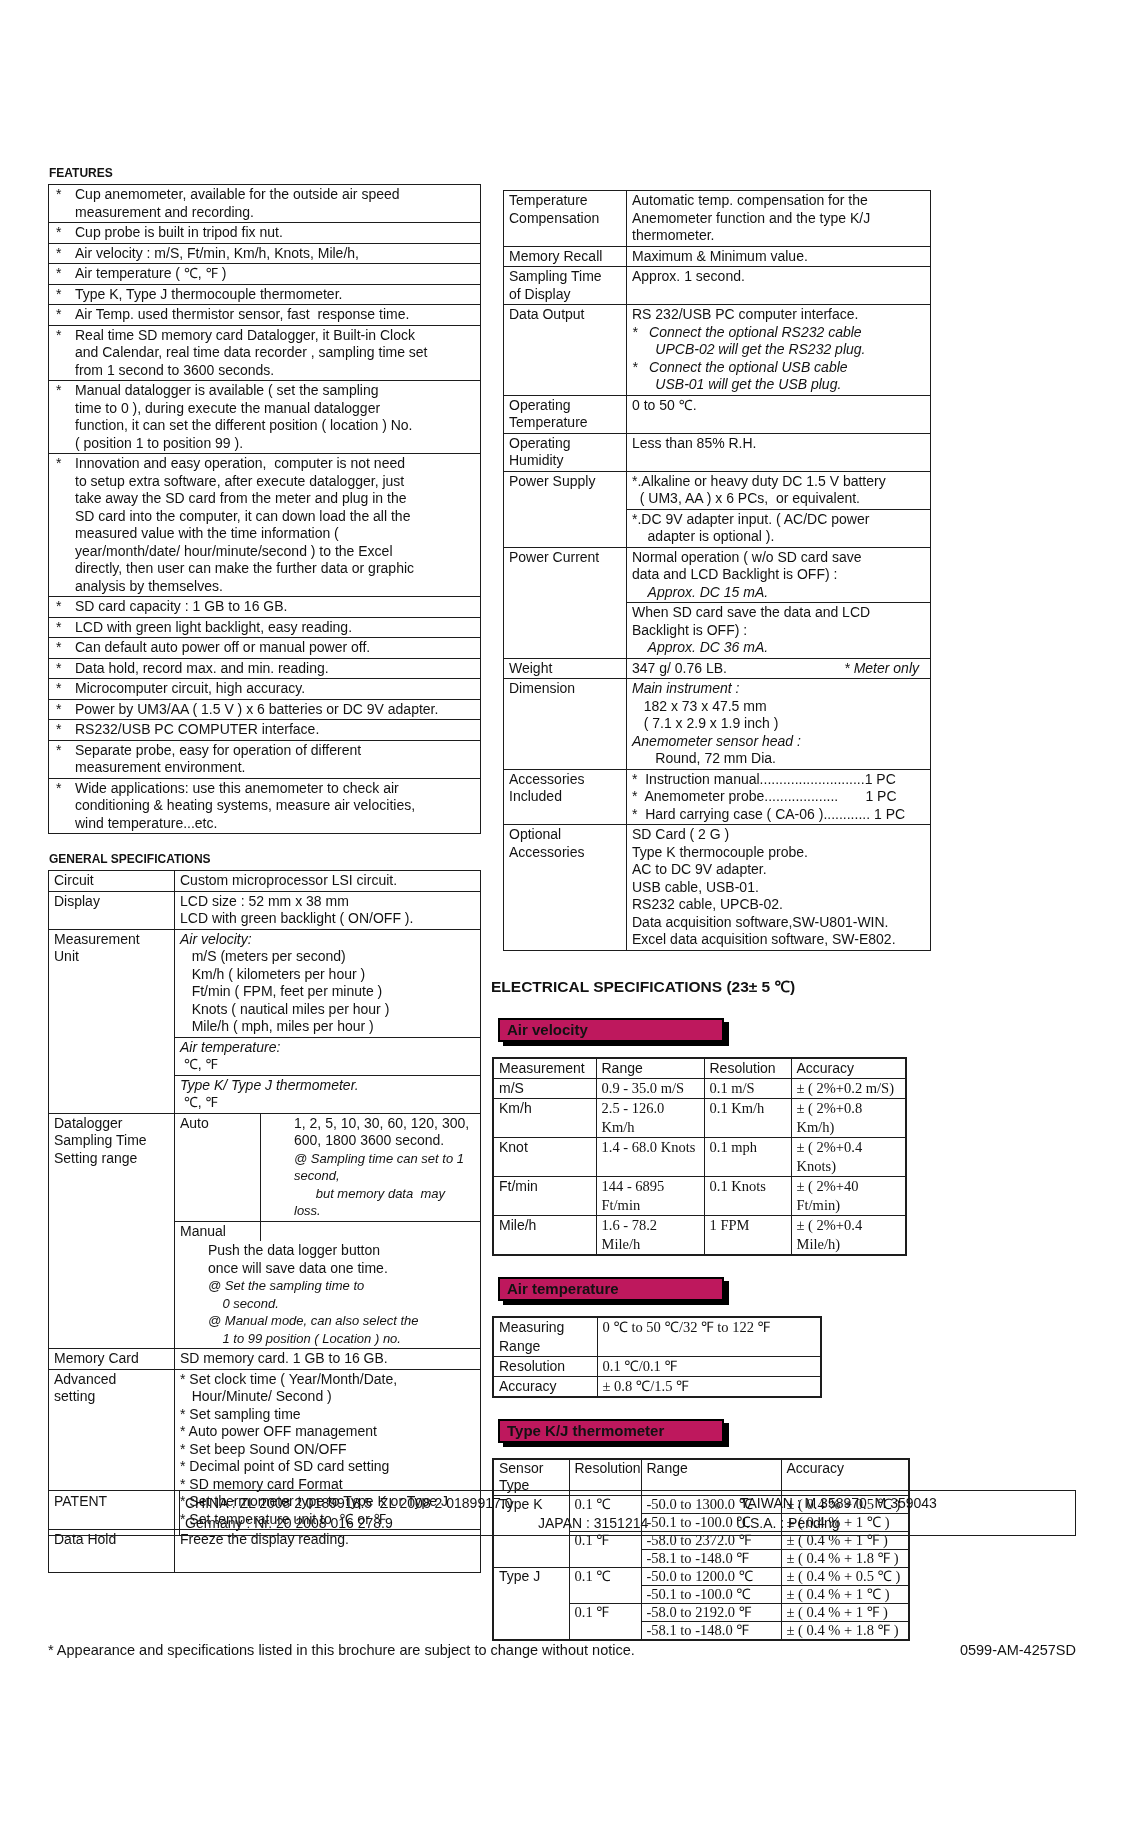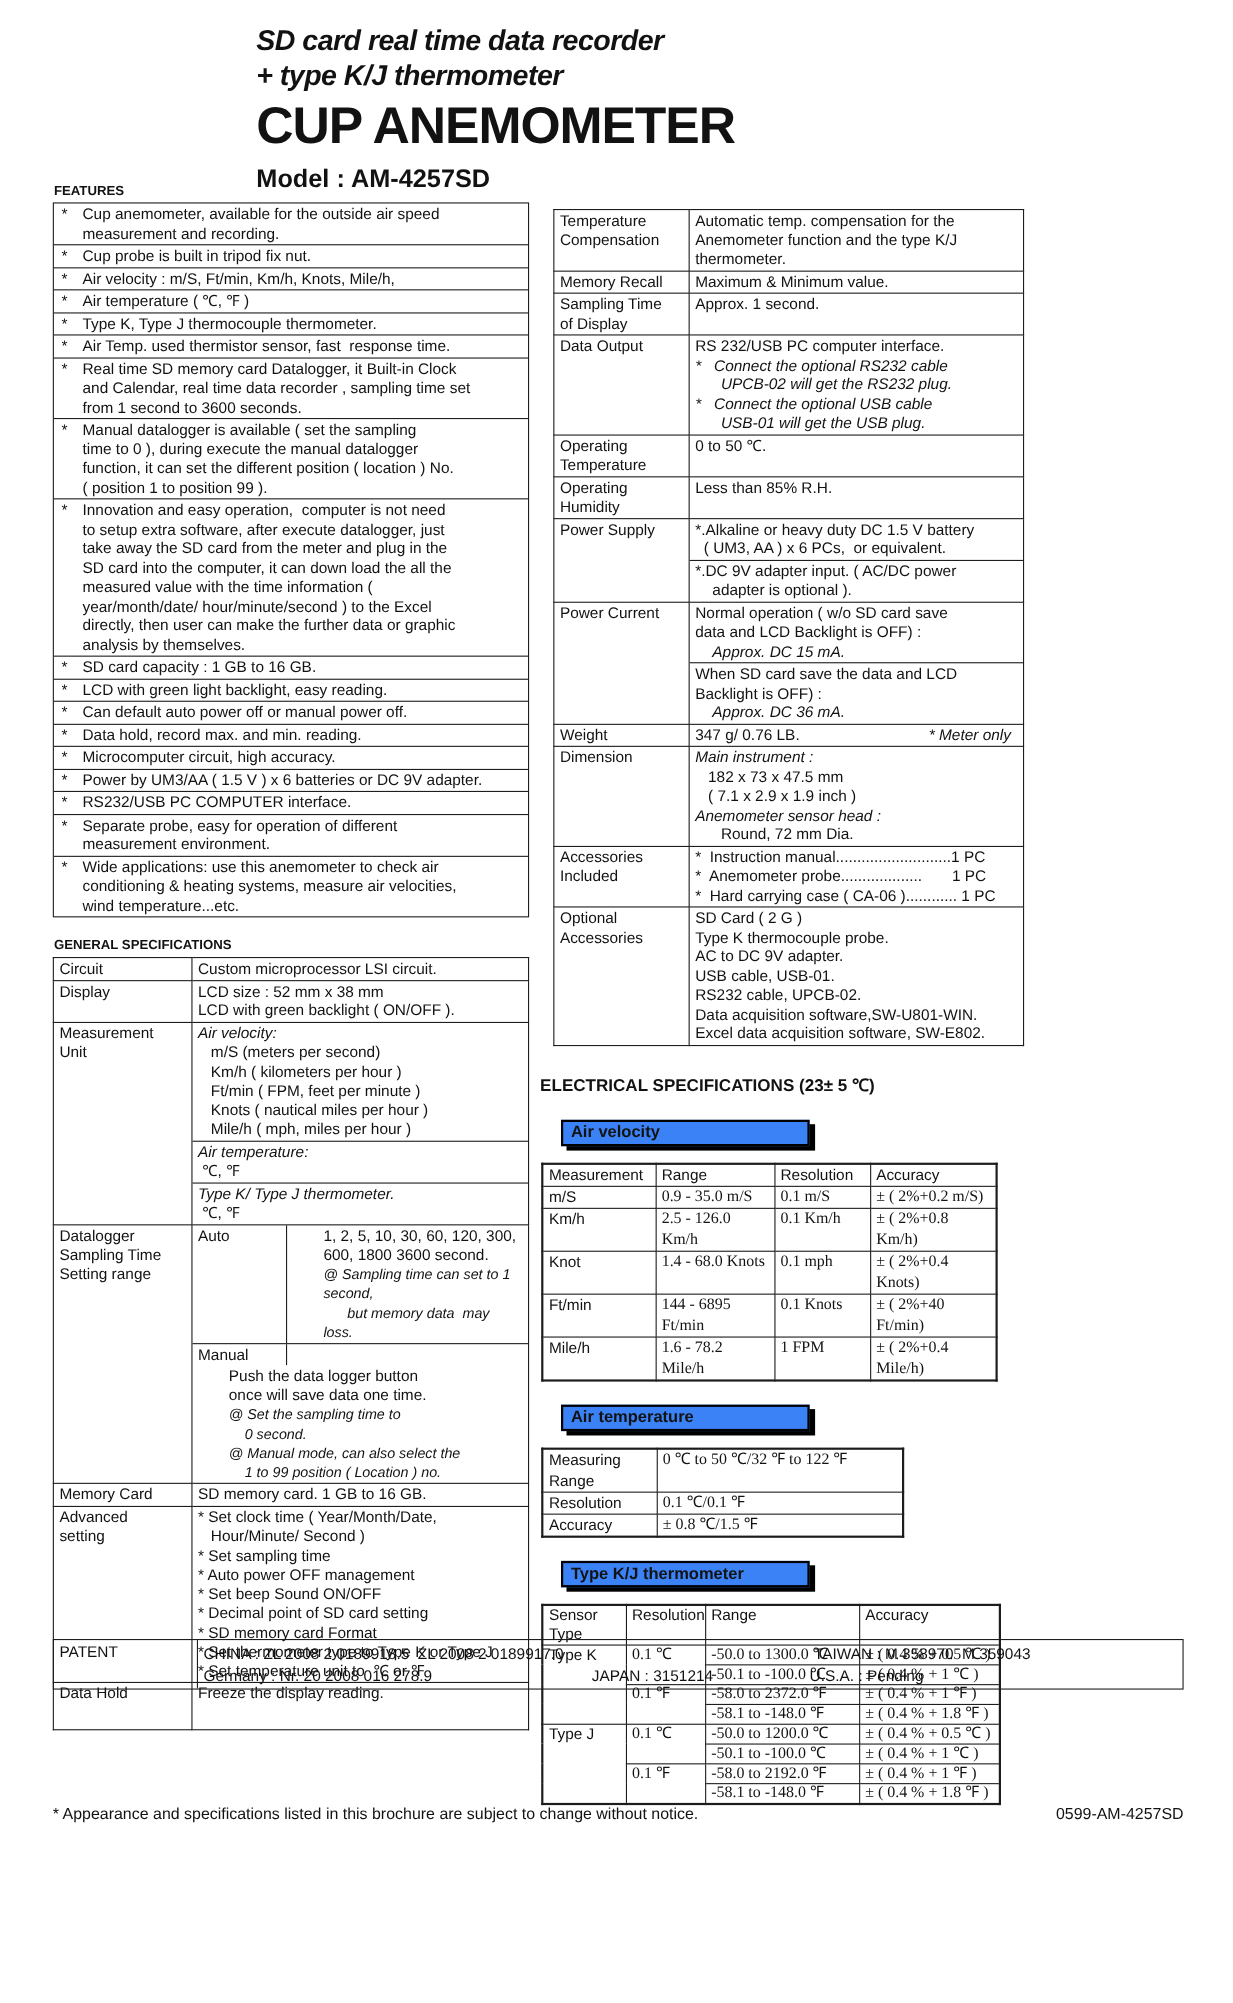--- a/index.html
+++ b/index.html
@@ -32,21 +32,21 @@
   .subrow + .subrow{border-top:1px solid #1d1d1d;flex-direction:column;}
   .mode{width:75px;flex:none;border-right:1px solid #1d1d1d;padding:1px 5px;}
   .subval{flex:1;padding:1px 5px;margin-left:28px;}
   .i{font-style:italic;}
   .is{font-style:italic;font-size:13px;}
   .tallrow td{height:40px;}
   .wline{display:flex;justify-content:space-between;padding-right:6px;}
   
   .ehead{font-weight:bold;font-size:15.5px;margin:24px 0 0 1px;}
   .hbox{width:215px;border:2px solid #000;box-shadow:5px 4px 0 #000;font-weight:bold;font-size:15px;
-        padding:1px 0 2px 7px;margin:21px 0 15px 20px;background:#3b82f6;}
+        padding:1px 0 2px 7px;margin:21px 0 15px 8px;background:#be185d;}
   .etable{border:2px solid #1d1d1d;margin-left:2px;table-layout:fixed;}
   .etable th,.etable td{border:1px solid #1d1d1d;padding:0 5px;height:19px;vertical-align:top;
         font-weight:normal;text-align:left;line-height:19px;}
   .ser{font-family:"Liberation Serif",serif;font-size:14.5px;}
   .center{text-align:center;}
   .avtable{width:413px;}
   .attable{width:330px;}
   .kjtable{width:416px;}
   .kjtable td,.kjtable th{line-height:17px;height:17px;}
   .kjtable th{vertical-align:top;}
@@ -58,26 +58,20 @@
   .pline span{position:absolute;top:0;white-space:pre;}
   .p-a{left:5px;} .p-taiwan{left:560px;} .p-japan{left:358px;} .p-usa{left:556px;}
   .footer{position:absolute;left:48px;top:1642px;width:1028px;display:flex;
           justify-content:space-between;font-size:14.5px;}
 </style>
 </head>
 <body>
 
 <div class="page">
 
-  <div class="title-block">
-    <div class="sub">SD card real time data recorder</div>
-    <div class="sub">+ type K/J thermometer</div>
-    <div class="big">CUP ANEMOMETER</div>
-    <div class="model">Model : AM-4257SD</div>
-  </div>
 
   <div class="col-left">
     <div class="sec-heading">FEATURES</div>
     <div class="tbl">
       <div class="frow">
           <span class="bullet">*</span>
           <div class="lines">
             <div>Cup anemometer, available for the outside air speed</div>
             <div>measurement and recording.</div>
           </div>

